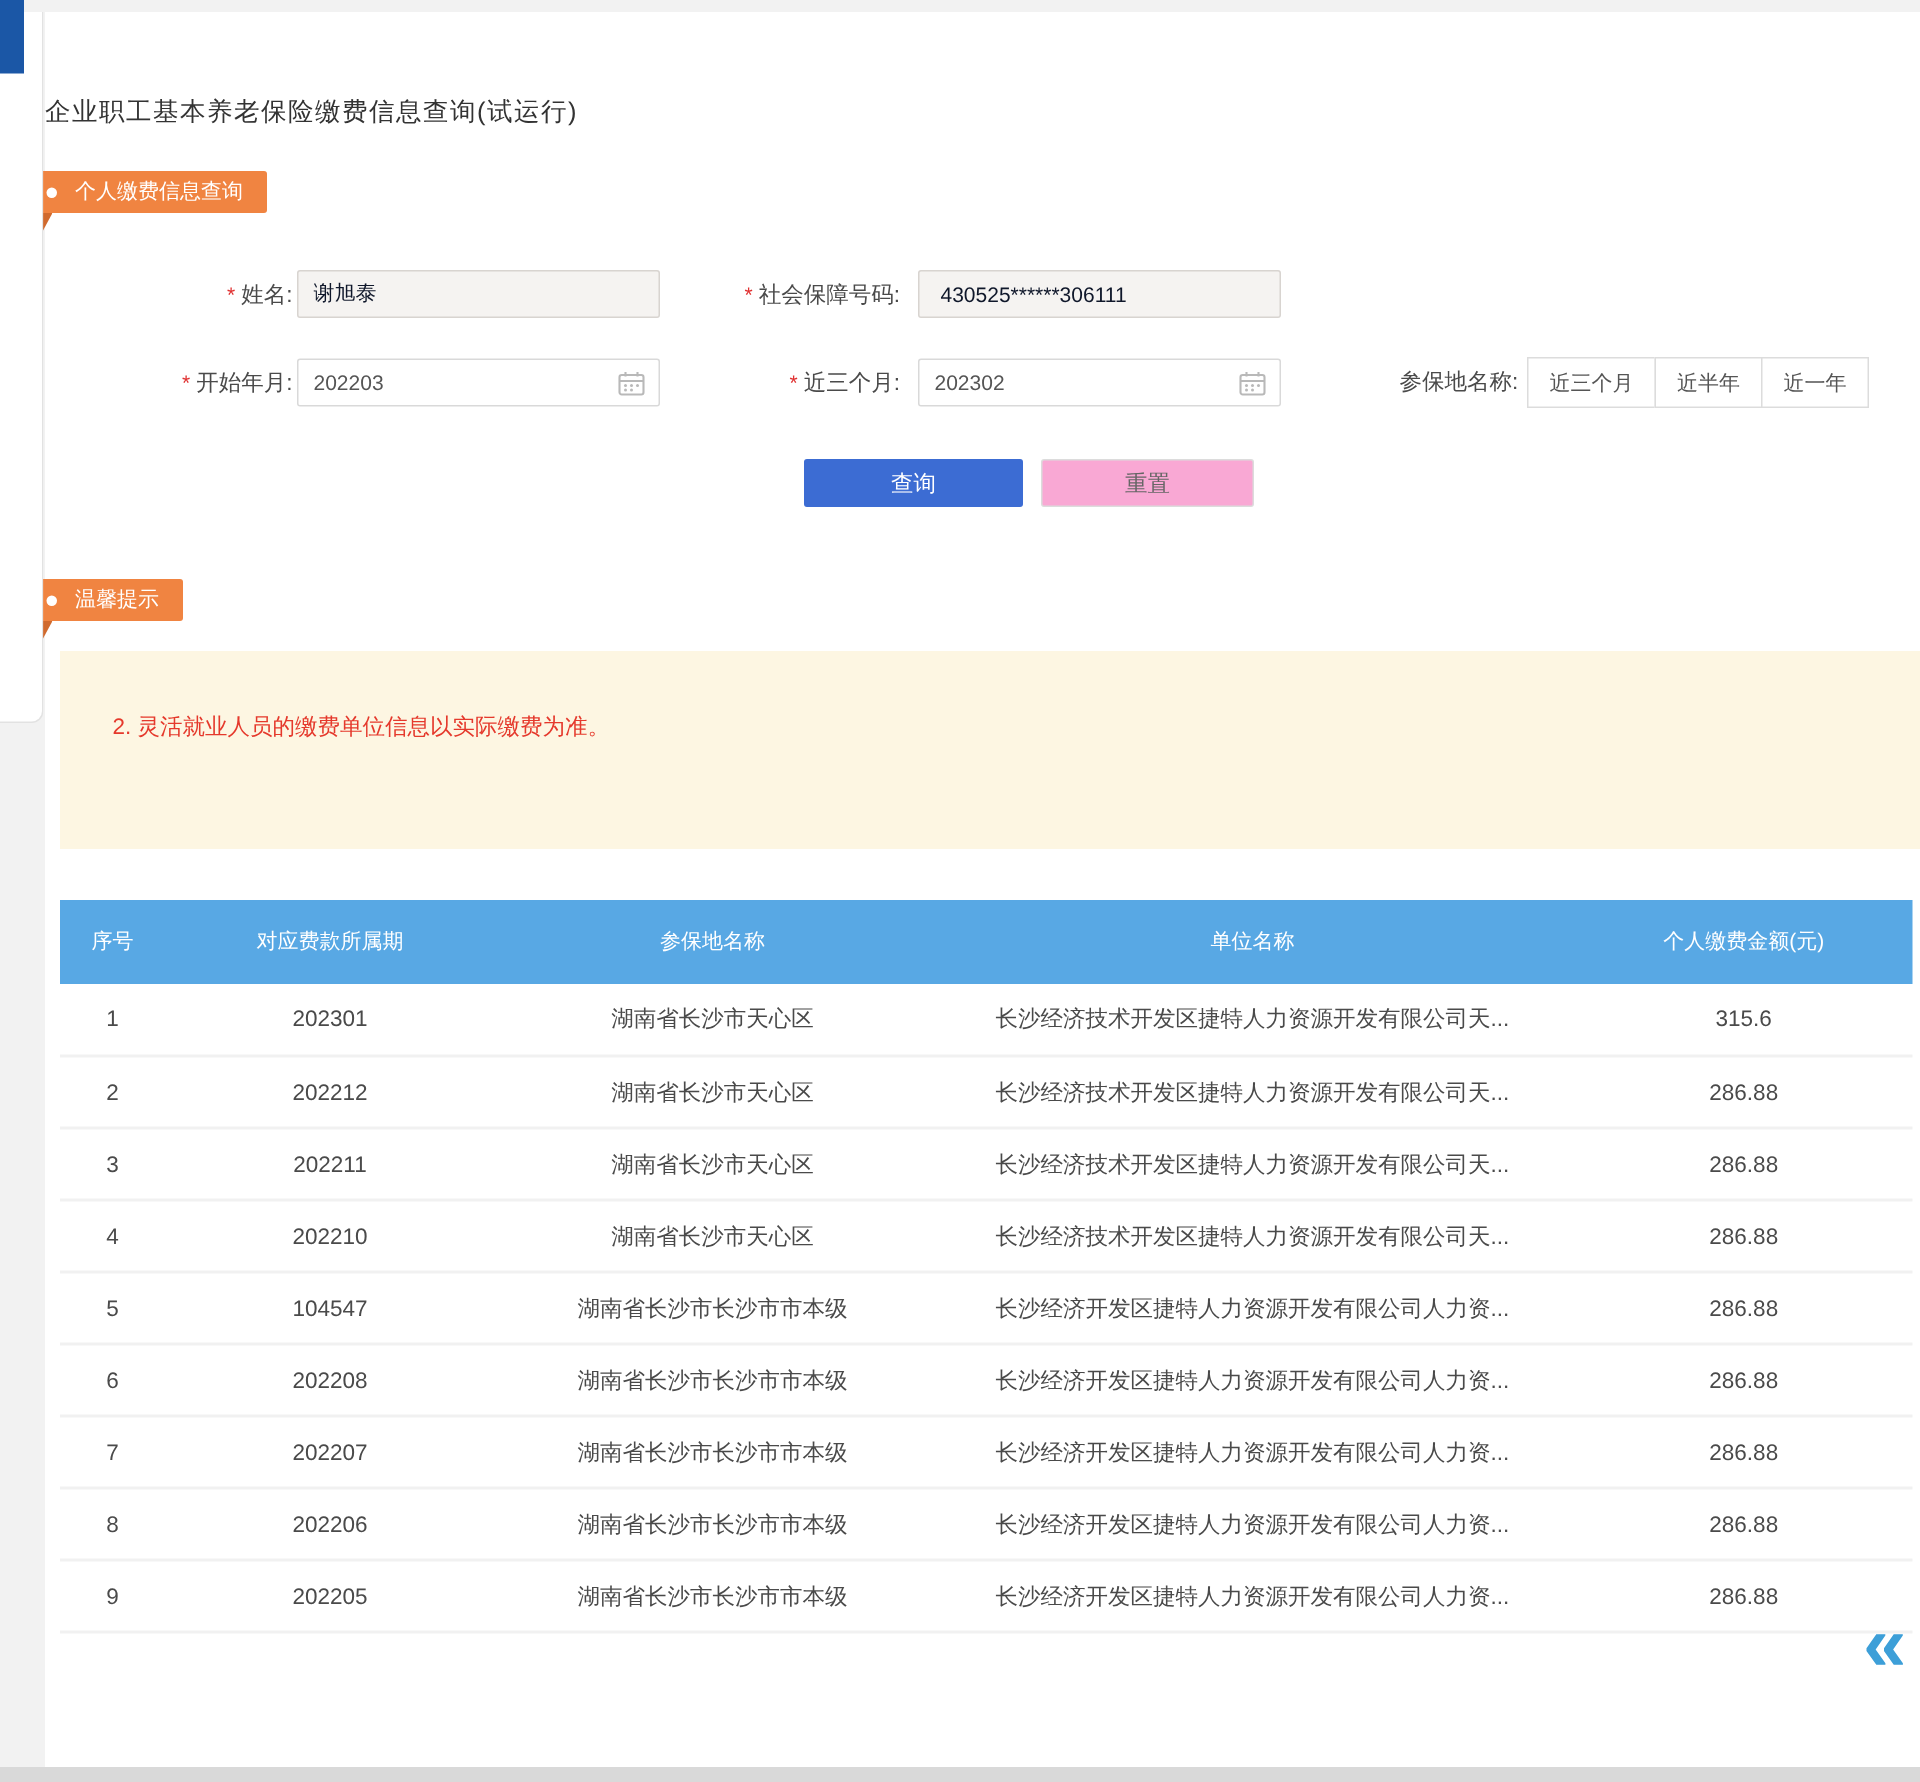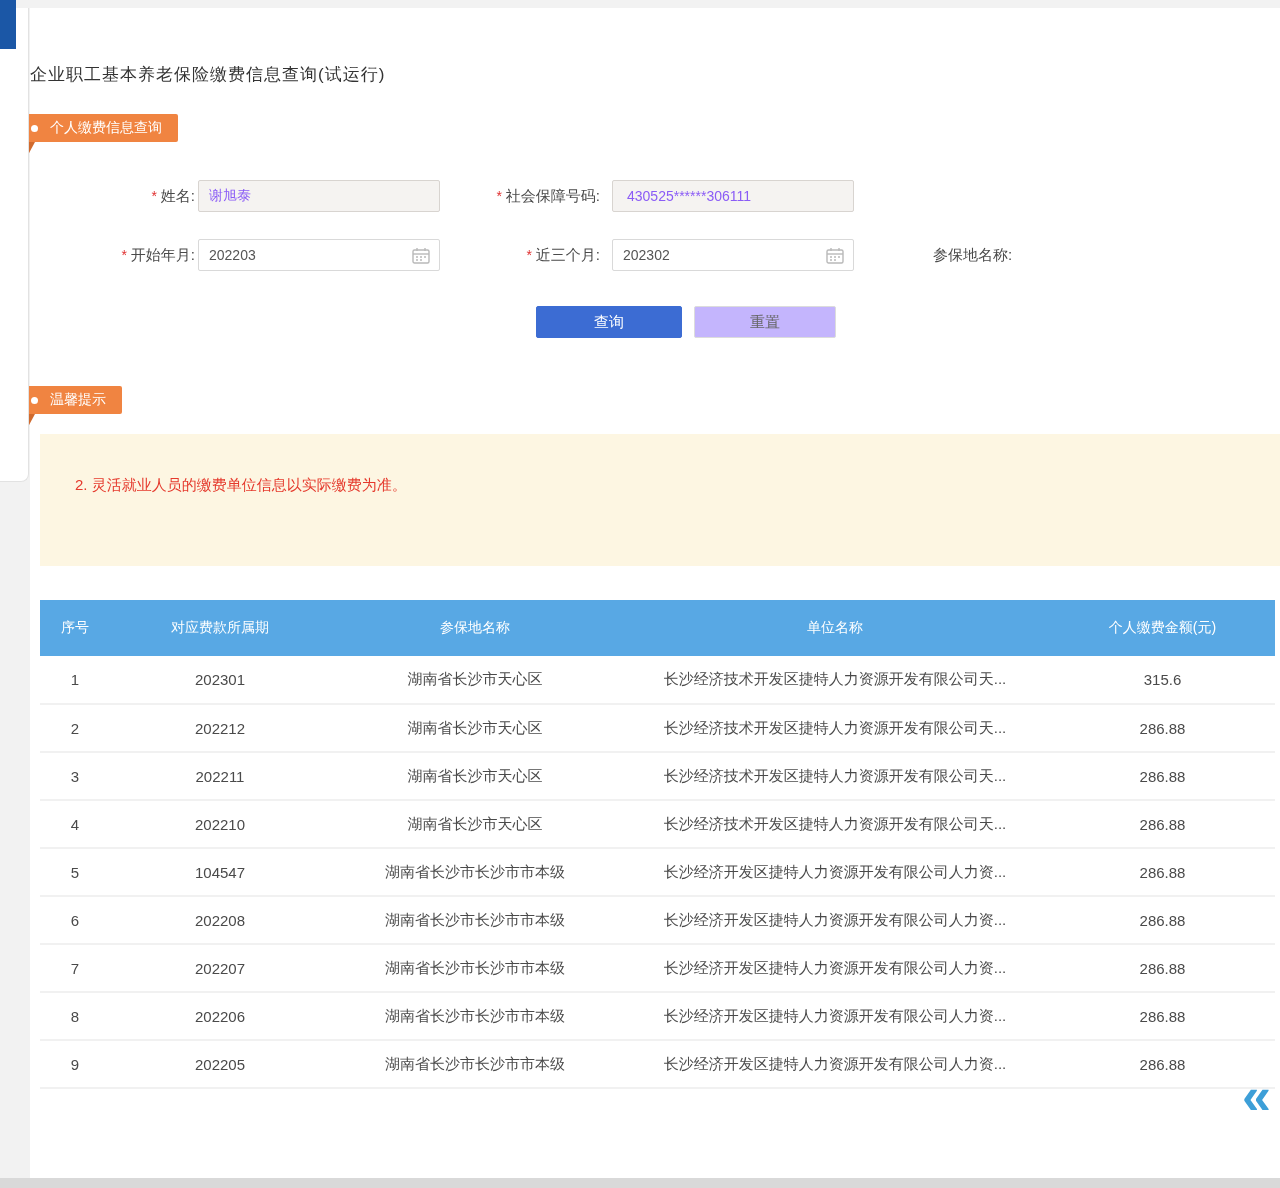--- a/index.html
+++ b/index.html
@@ -32,21 +32,21 @@
                   background:#d06a2e; clip-path:polygon(0 0,100% 0,55% 100%); }
   .ribbon-query { top:106px; }
   .ribbon-tips  { top:378px; }
 
   
   .flabel { position:absolute; height:32px; line-height:32px; font-size:15px; color:#4a4a4a; text-align:right; }
   .req { color:#e03131; margin-right:4px; font-size:14px; }
   .tinput { position:absolute; height:32px; width:242px; border:1px solid #d9d9d9; border-radius:2px;
             font-size:14px; padding:0 28px 0 10px; color:#555; background:#fff;
             font-family:"Liberation Sans","DejaVu Sans",sans-serif; }
-  .tinput.locked { background:#f5f3f1; border-color:#d8d4d0; color:#8b5cf6; padding-right:10px; }
+  .tinput.locked { background:#f5f3f1; border-color:#d8d4d0; color:#0f172a; padding-right:10px; }
   .cal { position:absolute; width:18px; height:17px; z-index:3; cursor:pointer; }
   .lbl-name  { left:40px;  width:125px; top:172px; }
   .inp-name  { left:168px; top:172px; }
   .lbl-ssn   { left:420px; width:150px; top:172px; }
   .inp-ssn   { left:582px; top:172px;padding-left:14px; }
   .lbl-start { left:40px;  width:125px; top:231px; }
   .inp-start { left:168px; top:231px; }
   .lbl-end   { left:440px; width:130px; top:231px; }
   .inp-end   { left:582px; top:231px; }
   .cal-start { left:382px; top:239px; }
@@ -56,21 +56,21 @@
   .quick-group { position:absolute; left:988px; top:230px; display:flex; }
   .quick-btn { height:34px; line-height:32px; padding:0 14px; background:#fff; border:1px solid #dcdcdc;
                font-size:14px; color:#555; margin-left:-1px; cursor:pointer; white-space:nowrap;
                font-family:inherit; }
   .quick-btn:first-child { margin-left:0; }
 
   .btn-row { position:absolute; top:298px; left:0; width:100%; height:32px;margin-left:16px; }
   .btn { position:absolute; height:32px; border-radius:2px; font-size:15px; cursor:pointer;
          font-family:inherit; }
   .btn-query { left:490px; width:146px; background:#3c6cd3; border:1px solid #3c6cd3; color:#fff; }
-  .btn-reset { left:648px; width:142px; background:#c4b5fd; border:1px solid #dcdcdc; color:#666;font-family:Liberation Serif, serif; }
+  .btn-reset { left:648px; width:142px; background:#f9a8d4; border:1px solid #dcdcdc; color:#666;font-family:Liberation Serif, serif; }
 
   
   .tips-box { position:absolute; left:10px; top:426px; width:1240px; height:132px; background:#fdf6e2; }
   .tips-lines { position:absolute; left:35px; top:38px; font-size:15px; color:#e5392c; line-height:25px; }
 
   
   .result-table { position:absolute; left:10px; top:592px; border-collapse:collapse; table-layout:fixed;
                   width:1235px; }
   .result-table th { background:#58a8e4; color:#fff; font-weight:normal; font-size:14px; height:56px;
                      text-align:center; }
@@ -132,20 +132,25 @@
     <line x1="5" y1="1" x2="5" y2="4" stroke="#b9b9b9" stroke-width="1.4"></line>
     <line x1="13" y1="1" x2="13" y2="4" stroke="#b9b9b9" stroke-width="1.4"></line>
     <circle cx="5" cy="10" r="1" fill="#b9b9b9"></circle>
       <circle cx="9" cy="10" r="1" fill="#b9b9b9"></circle>
     <circle cx="13" cy="10" r="1" fill="#b9b9b9"></circle>
       <circle cx="5" cy="13" r="1" fill="#b9b9b9"></circle>
     <circle cx="9" cy="13" r="1" fill="#b9b9b9"></circle>
   </svg>
 
   <div class="flabel lbl-quick">参保地名称:</div>
+  <div class="quick-group">
+    <button class="quick-btn">近三个月</button>
+    <button class="quick-btn">近半年</button>
+    <button class="quick-btn">近一年</button>
+  </div>
 
   <div class="btn-row">
     <button class="btn btn-query">查询</button>
     <button class="btn btn-reset">重置</button>
   </div>
 
   <div class="ribbon ribbon-tips">
     <span class="dot"></span>
     <span>温馨提示</span>
     <span class="fold"></span>

